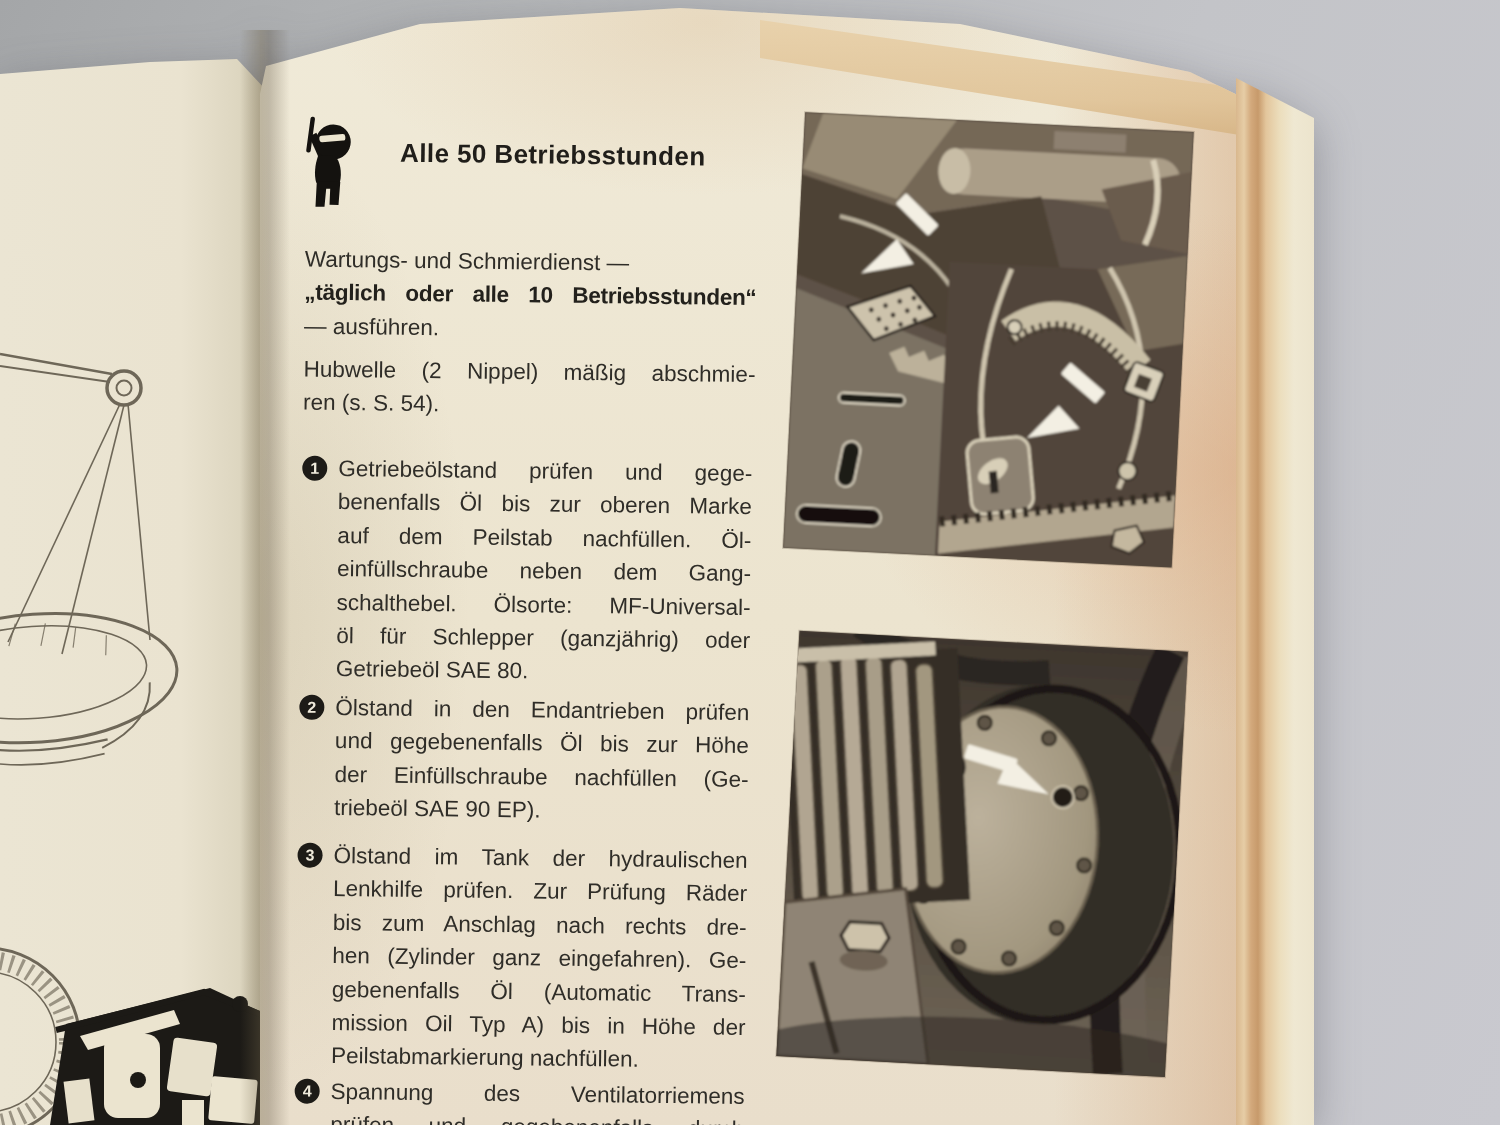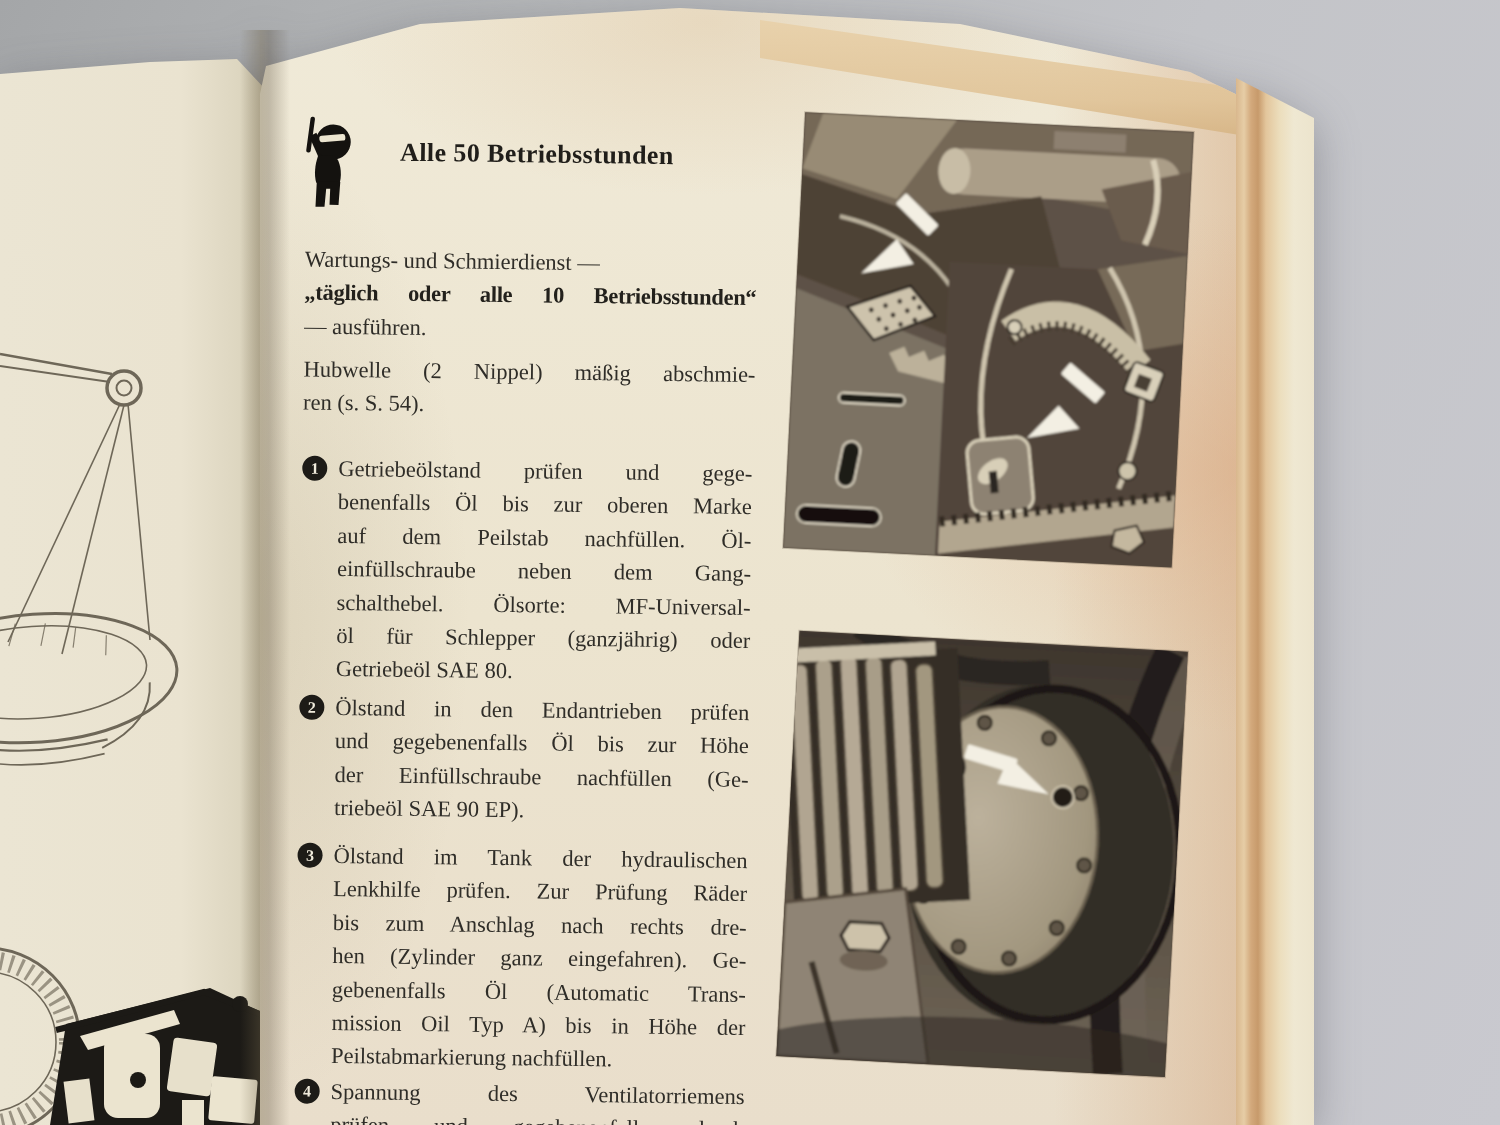--- a/index.html
+++ b/index.html
@@ -24,21 +24,20 @@
   
   .page-right{
     position:absolute;left:260px;top:0;width:992px;height:1125px;
     clip-path:polygon(6px 66px,160px 24px,420px 8px,700px 24px,930px 72px,992px 102px,992px 1125px,0 1125px,0 94px);
     background:
       radial-gradient(ellipse 620px 420px at 99% 42%,rgba(216,160,118,.42),rgba(216,160,118,0) 62%),
       linear-gradient(90deg,rgba(205,150,105,0) 80%,rgba(205,150,105,.38) 98%),
       radial-gradient(ellipse 520px 240px at 45% 2%,rgba(206,166,118,.25),rgba(206,166,118,0) 72%),
       radial-gradient(ellipse 300px 700px at 0% 55%,rgba(150,135,100,.18),rgba(150,135,100,0) 70%),
       linear-gradient(180deg,#f0ead8 0%,#ece4cf 55%,#e9decb 100%);
-    font-family: Liberation Serif, serif;
   }
   .top-edge-tan{
     position:absolute;left:500px;top:12px;width:492px;height:125px;
     clip-path:polygon(0 8px,100% 78px,100% 125px,0 46px);
     background:linear-gradient(180deg,#e9d2ab,#e0c397 70%,#d6b484);
     opacity:.9;
   }
   .content{position:absolute;inset:0;transform:rotate(.7deg);transform-origin:0 0;color:#2e2c27;}
 
   .svc-icon{position:absolute;left:44px;top:114px;width:54px;height:102px;}

